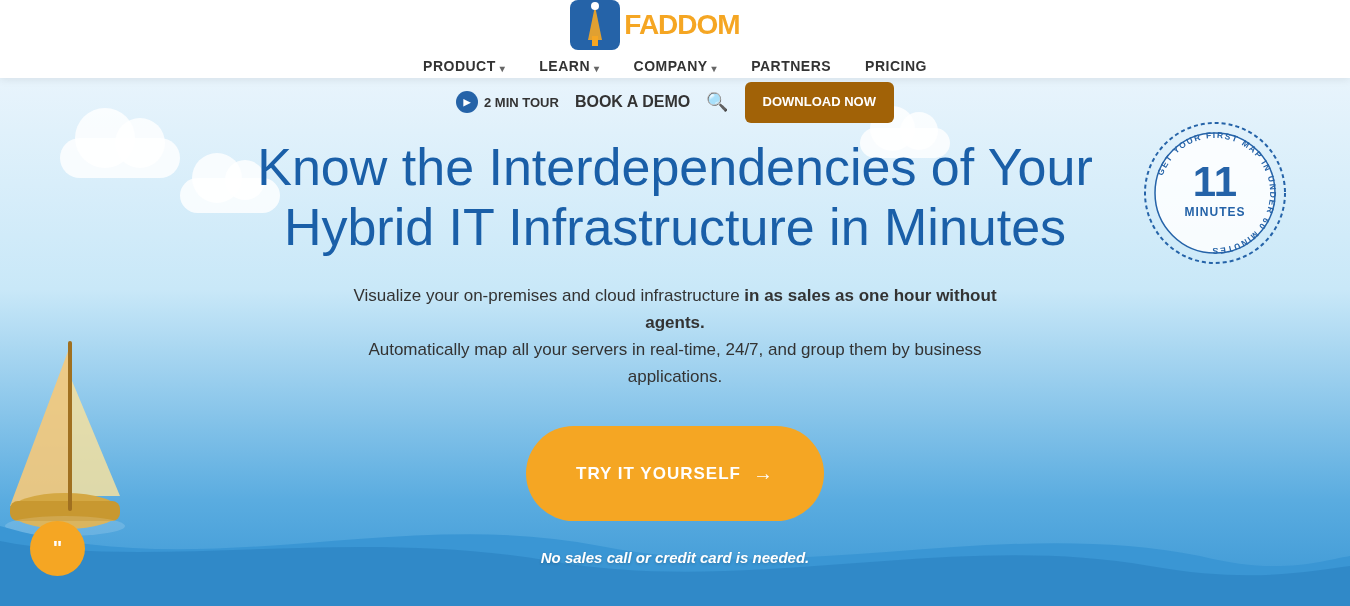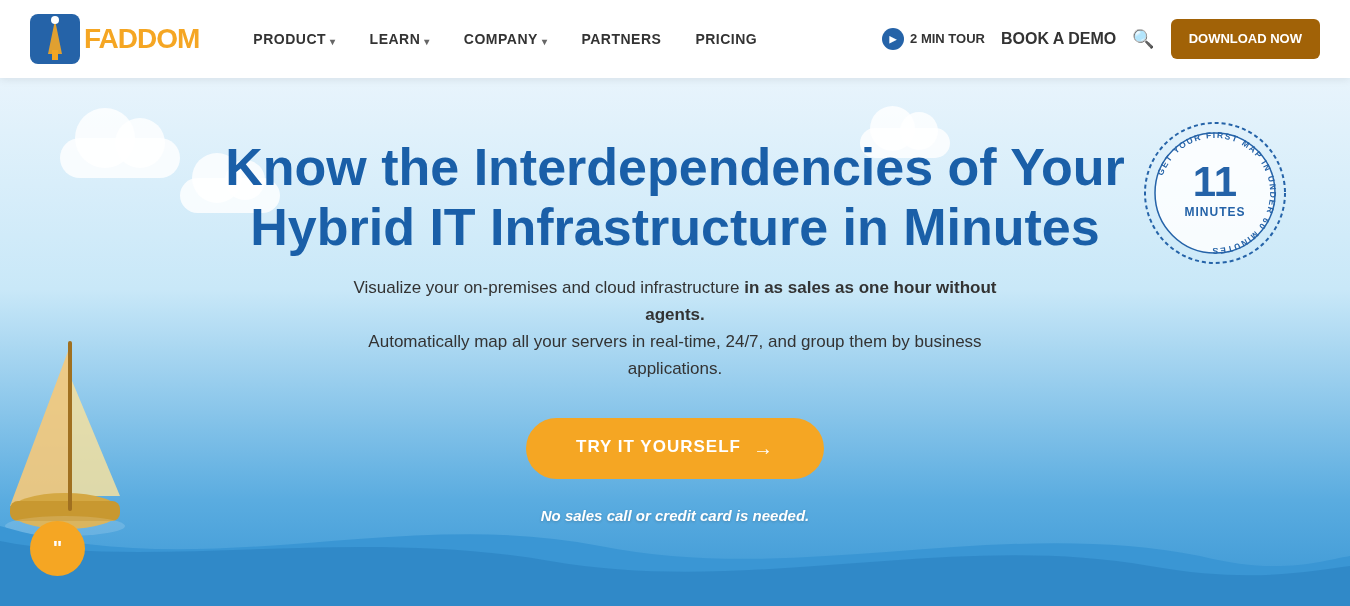--- a/index.html
+++ b/index.html
@@ -8,20 +8,21 @@
     
     .navbar {
       display: flex;
       align-items: center;
       background: #fff;
       height: 78px;
       padding: 0 30px;
       box-shadow: 0 2px 8px rgba(0,0,0,0.08);
       position: relative;
       z-index: 10;
+      flex-direction: column;
     }
     .logo {
       display: flex;
       align-items: center;
       margin-right: 40px;
       text-decoration: none;
     }
     .logo-icon {
       width: 50px;
       height: 50px;
@@ -188,49 +189,49 @@
 
     
     .hero-content {
       text-align: center;
       max-width: 900px;
       position: relative;
       z-index: 2;
     }
     .hero-title {
       font-size: 52px;
-      font-weight: 700;
+      font-weight: 400;
       color: #1a5fa8;
       line-height: 1.15;
-      margin-bottom: 16px;
+      margin-bottom: 24px;
     }
     .hero-subtitle {
       font-size: 17px;
       color: #333;
       line-height: 1.6;
       margin-bottom: 36px;
       max-width: 700px;
       margin-left: auto;
       margin-right: auto;
     }
     .hero-subtitle strong { font-weight: 700; }
 
     .btn-try {
       background: #f5a623;
       color: #fff;
       font-weight: 800;
       font-size: 17px;
-      padding: 19px 50px;
+      padding: 36px 50px;
       border-radius: 50px;
       text-transform: uppercase;
       cursor: pointer;
       border: none;
       letter-spacing: 1px;
       display: inline-flex;
-      align-items: flex-start;
+      align-items: center;
       gap: 12px;
       margin-bottom: 20px;
     }
 
     
     .wave-bottom {
       position: absolute;
       bottom: 0;
       left: 0;
       right: 0;

